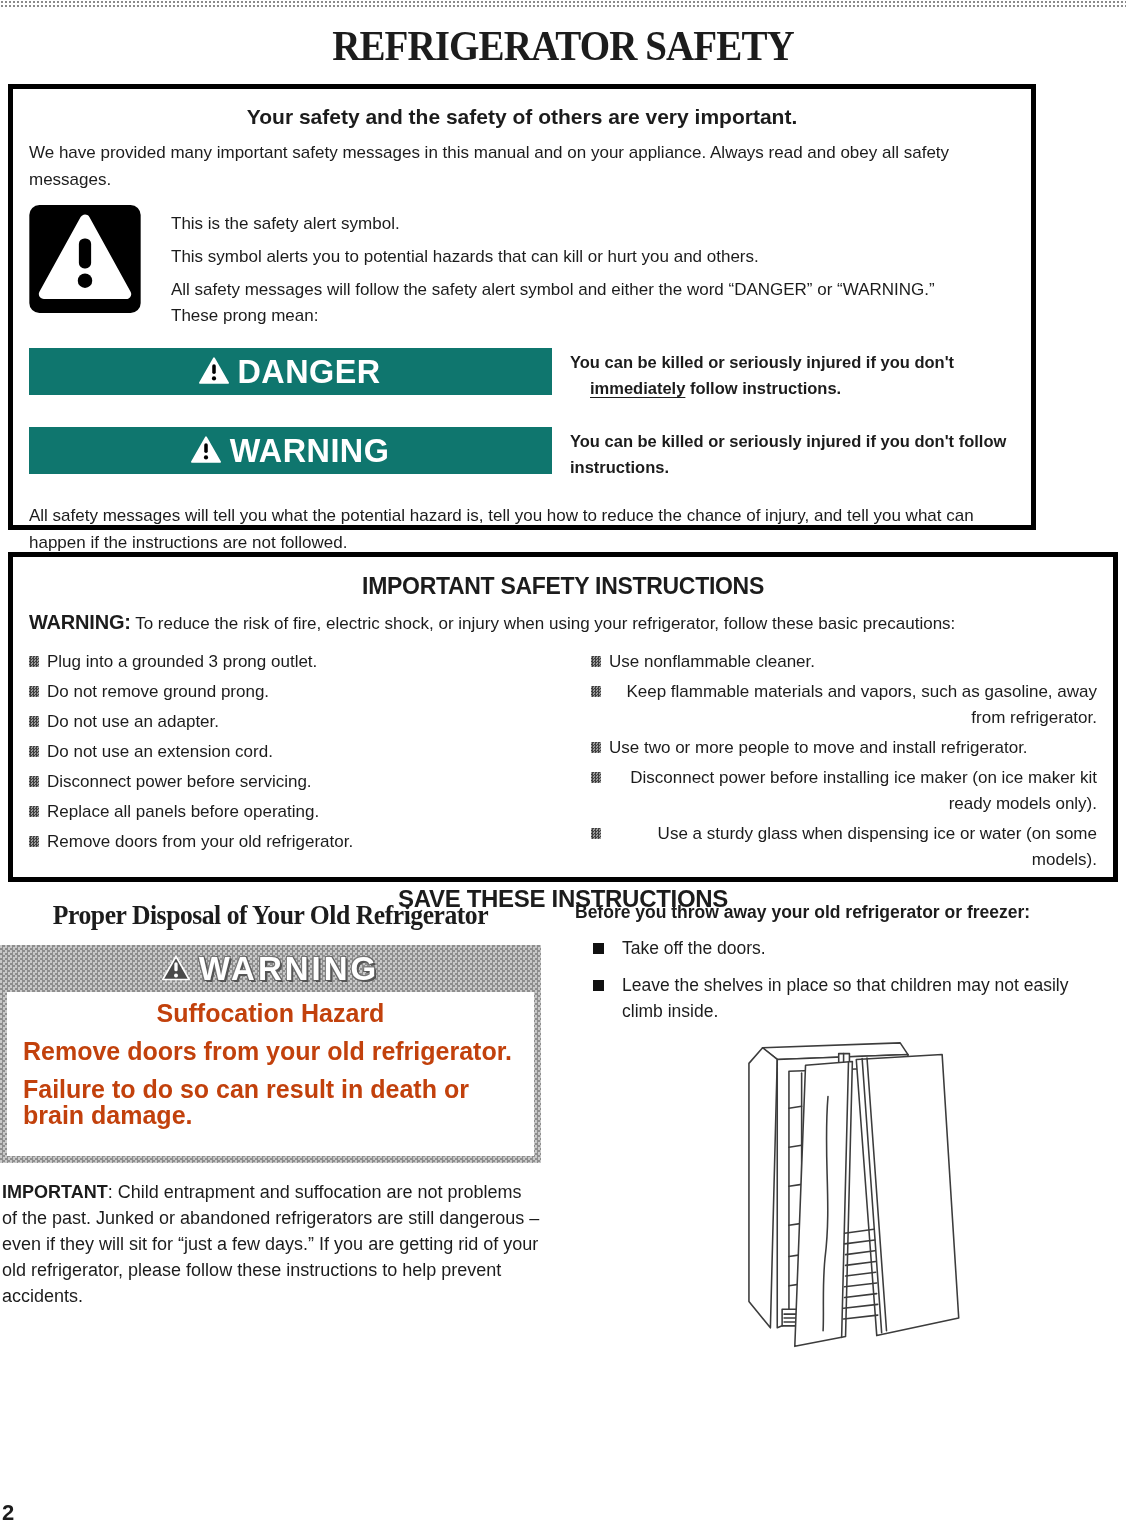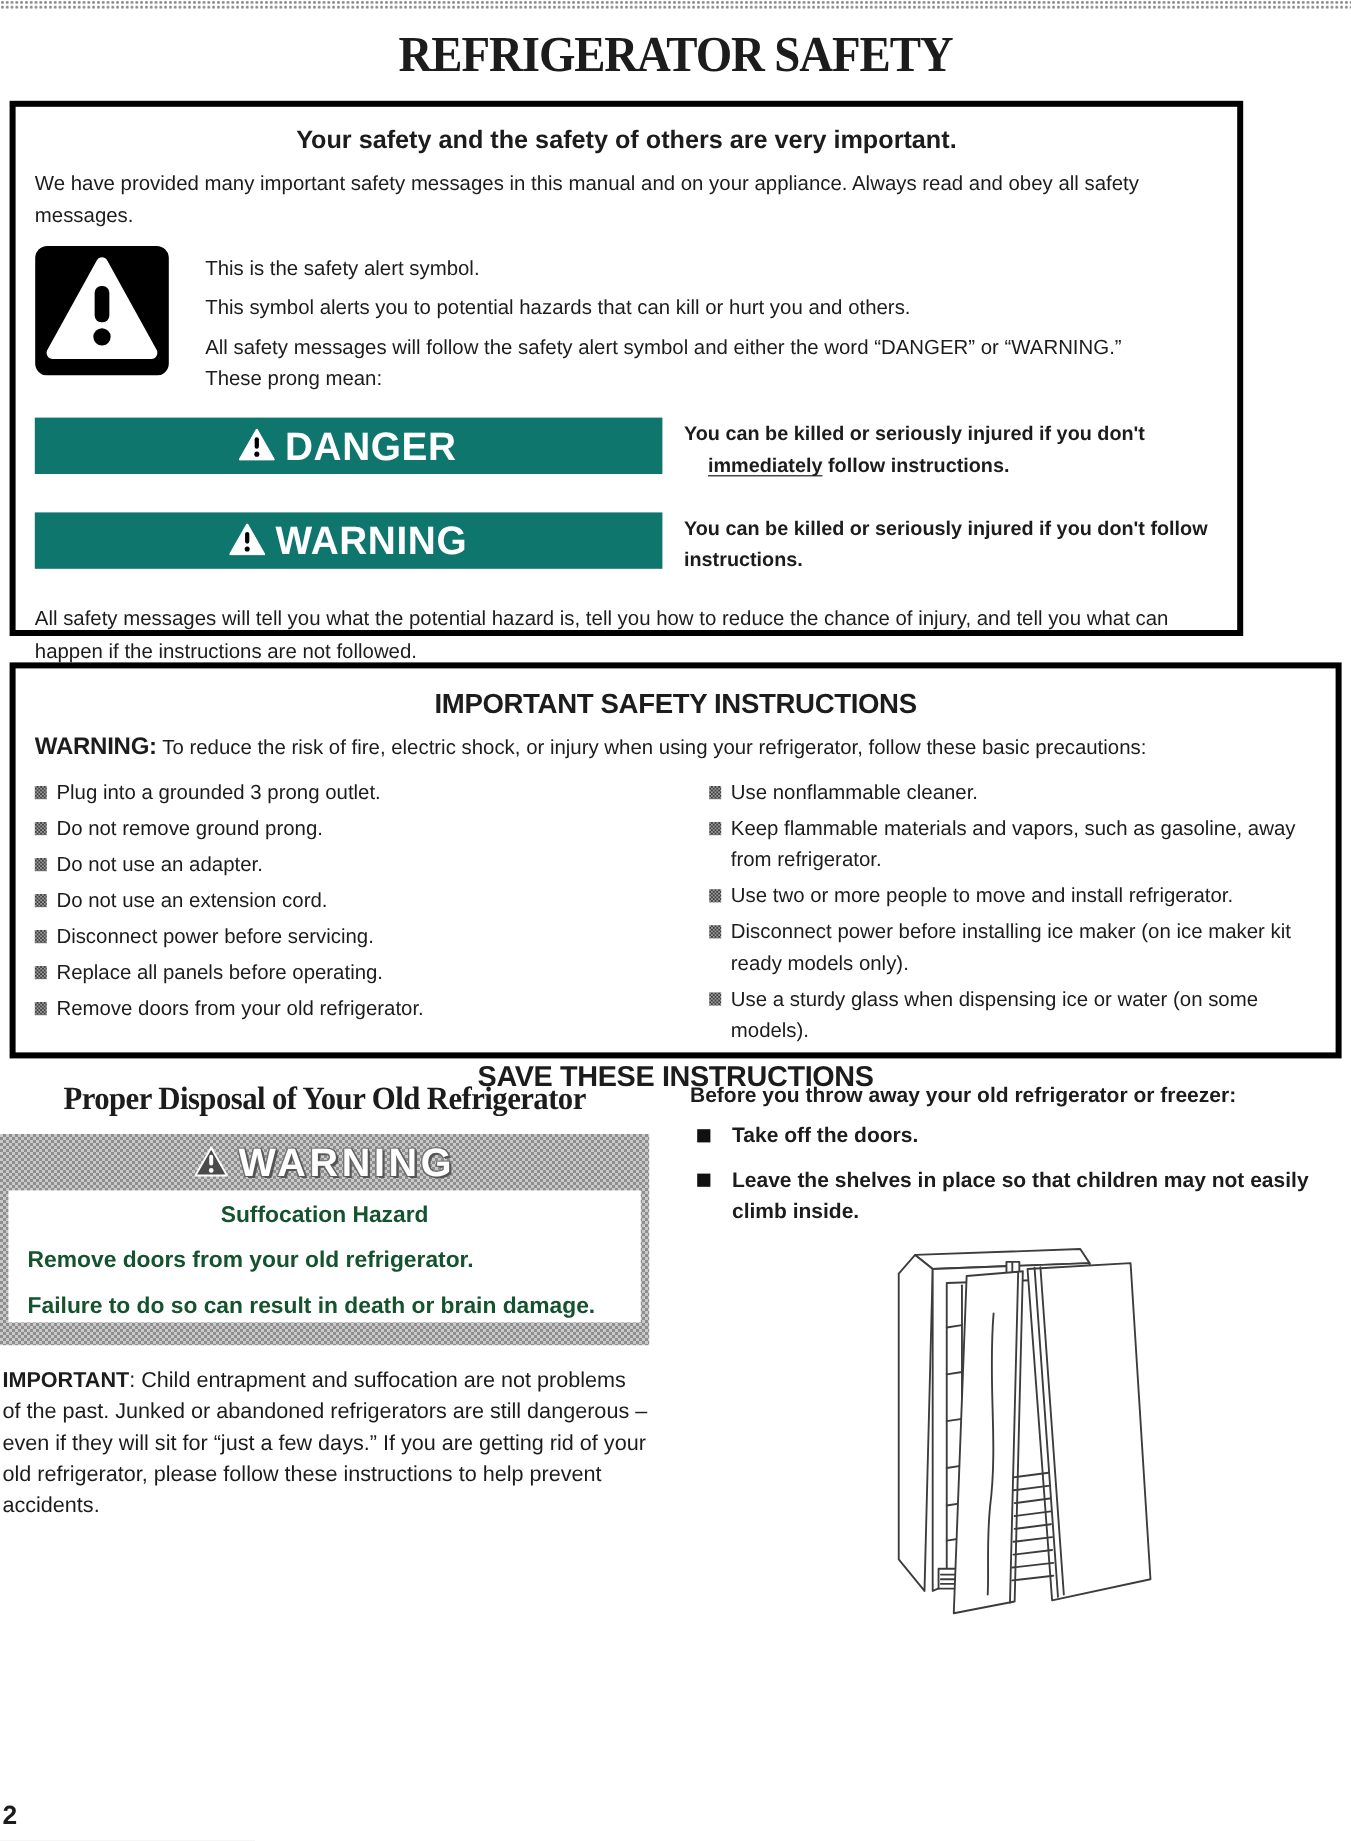--- a/index.html
+++ b/index.html
@@ -62,21 +62,21 @@
   .instr-box {
     position:absolute; top:552px; left:8px; width:1110px; height:330px;
     border:5px solid #000; padding:12px 16px 8px;
   }
   .instr-title {
     margin:4px 0 10px; text-align:center;
     font-size:23px; font-weight:bold; letter-spacing:-0.3px;
   }
   .warn-line { margin:0 0 13px; font-size:17px; line-height:24px; }
   .warn-line .warn-word { font-size:20px; font-weight:bold; letter-spacing:-0.2px; }
-  .instr-cols { display:flex; }
+  .instr-cols { display:flex;text-align:right; }
   .instr-col { list-style:none; margin:0; padding:0; }
   .instr-col.left  { width:562px; flex:none; }
   .instr-col.right { flex:1; }
   .instr-col li { display:flex; gap:8px; margin-bottom:4px; }
   .dith-bullet {
     flex:none; width:10px; height:11px; margin-top:7px;
     background: repeating-conic-gradient(#3f3f3f 0% 25%, #9a9a9a 0% 50%) 0 0/3px 3px;
   }
   .instr-col .li-text { font-size:17px; line-height:26px; }
   .save-title {
@@ -97,29 +97,29 @@
     background: repeating-conic-gradient(#8e8e8e 0% 25%, #c9c9c9 0% 50%) 0 0/5px 5px;
     padding:0 7px 7px;
   }
   .gray-header { height:47px; display:flex; align-items:center; justify-content:center; gap:9px; }
   .gray-header .tri { width:28px; height:26px; margin-top:-2px; }
   .gray-warn-label {
     color:#fff; font-weight:bold; font-size:33px; letter-spacing:3px;
     text-shadow:1px 1px 0 #555, -1px -1px 0 #777, 1px -1px 0 #666, -1px 1px 0 #666, 2px 2px 0 #555;
   }
   .gray-body {
-    background:#fff; padding:8px 16px 0;
-    color:#14532d; font-weight:bold; font-size:19px;
+    background:#fff; padding:8px 16px 16px;
+    color:#c2410c; font-weight:bold; font-size:25px;
   }
   .gray-body p { margin:0 0 12px; line-height:26px; }
   .hazard-title { text-align:center; }
   .important-para { margin:16px 0 0 2px; font-size:18px; line-height:26px; }
   .important-para .imp-word { font-weight:bold; }
   .bt-heading { margin:6px 0 10px; font-size:17.5px; font-weight:bold; }
-  .bt-list { list-style:none; margin:0; padding:0 0 0 6px;font-weight:bold; }
+  .bt-list { list-style:none; margin:12px; padding:0 0 0 6px; }
   .bt-list li { display:flex; gap:18px; margin-bottom:11px; }
   .sq-bullet { flex:none; width:11px; height:11px; margin-top:8px; background:#111; }
   .bt-list .li-text { font-size:17.5px; line-height:26px; }
   .fridge-wrap { margin:14px 0 0 160px; width:305px; height:322px; }
   .page-number {
     position:absolute; left:2px; bottom:8px;
     font-size:22px; font-weight:bold;
   }
 </style>
 </head>

